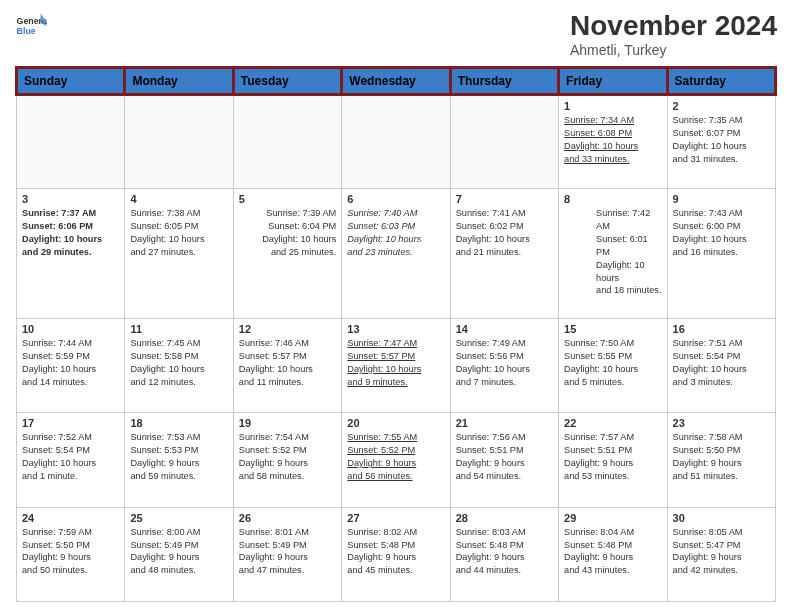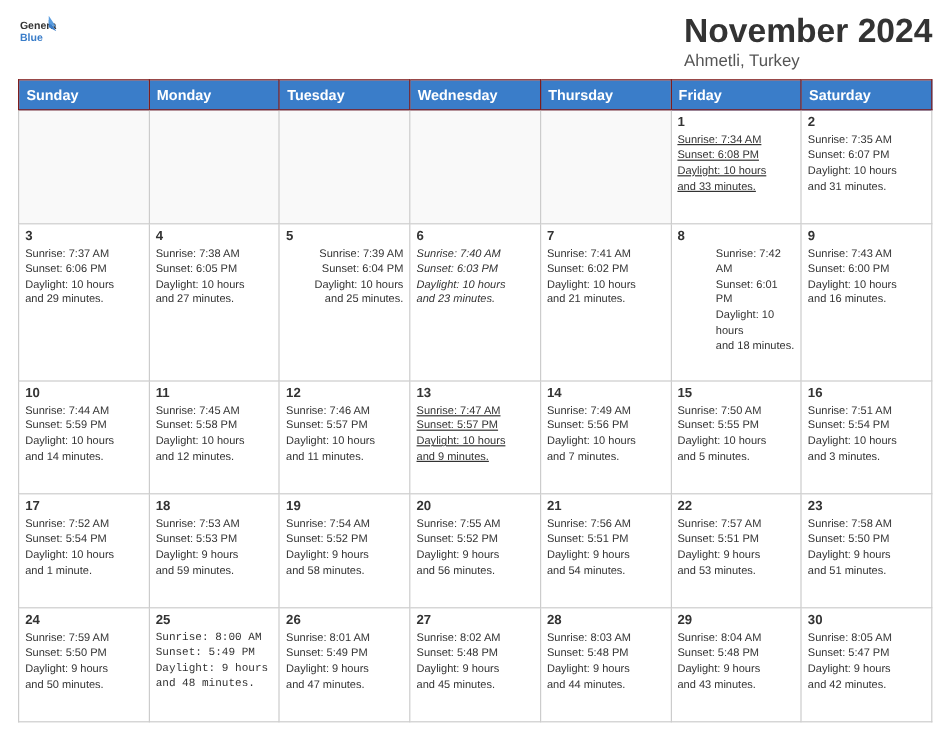--- a/index.html
+++ b/index.html
@@ -45,26 +45,26 @@
     }
     .calendar {
       flex: 1;
       border: 1px solid #ccc;
       border-collapse: collapse;
       width: 100%;
       table-layout: fixed;
     }
     .calendar th {
       background-color: #3a7dc9;
-      color: #ffffff;
+      color: #000000;
       text-align: left;
       padding: 5px 6px;
       font-size: 12px;
       font-weight: bold;
-      border: 1px solid #7f1d1d;
+      border: 3px solid #7f1d1d;
     }
     .calendar td {
       vertical-align: top;
       border: 1px solid #ccc;
       padding: 4px 5px;
       font-size: 9.5px;
       color: #333;
       height: 82px;
     }
     .calendar td.empty {
@@ -131,21 +131,21 @@
             <span class="day-num">2</span>
             <div class="day-info" style="white-space: pre-line;">Sunrise: 7:35 AM
 Sunset: 6:07 PM
 Daylight: 10 hours
 and 31 minutes.</div>
           </td>
         </tr>
         <tr>
           <td>
             <span class="day-num">3</span>
-            <div class="day-info" style="white-space: pre-line;">Sunrise: 7:37 AM
+            <div class="day-info" style="white-space: pre-line; font-weight: bold;">Sunrise: 7:37 AM
 Sunset: 6:06 PM
 Daylight: 10 hours
 and 29 minutes.</div>
           </td>
           <td>
             <span class="day-num">4</span>
             <div class="day-info" style="white-space: pre-line;">Sunrise: 7:38 AM
 Sunset: 6:05 PM
 Daylight: 10 hours
 and 27 minutes.</div>
@@ -254,21 +254,21 @@
           </td>
           <td>
             <span class="day-num">19</span>
             <div class="day-info" style="white-space: pre-line;">Sunrise: 7:54 AM
 Sunset: 5:52 PM
 Daylight: 9 hours
 and 58 minutes.</div>
           </td>
           <td>
             <span class="day-num">20</span>
-            <div class="day-info" style="white-space: pre-line;">Sunrise: 7:55 AM
+            <div class="day-info" style="white-space: pre-line; text-decoration: underline;">Sunrise: 7:55 AM
 Sunset: 5:52 PM
 Daylight: 9 hours
 and 56 minutes.</div>
           </td>
           <td>
             <span class="day-num">21</span>
             <div class="day-info" style="white-space: pre-line;">Sunrise: 7:56 AM
 Sunset: 5:51 PM
 Daylight: 9 hours
 and 54 minutes.</div>
@@ -291,21 +291,21 @@
         <tr>
           <td>
             <span class="day-num">24</span>
             <div class="day-info" style="white-space: pre-line;">Sunrise: 7:59 AM
 Sunset: 5:50 PM
 Daylight: 9 hours
 and 50 minutes.</div>
           </td>
           <td>
             <span class="day-num">25</span>
-            <div class="day-info" style="white-space: pre-line; font-family: Liberation Mono, monospace;">Sunrise: 8:00 AM
+            <div class="day-info" style="white-space: pre-line;">Sunrise: 8:00 AM
 Sunset: 5:49 PM
 Daylight: 9 hours
 and 48 minutes.</div>
           </td>
           <td>
             <span class="day-num">26</span>
             <div class="day-info" style="white-space: pre-line;">Sunrise: 8:01 AM
 Sunset: 5:49 PM
 Daylight: 9 hours
 and 47 minutes.</div>

